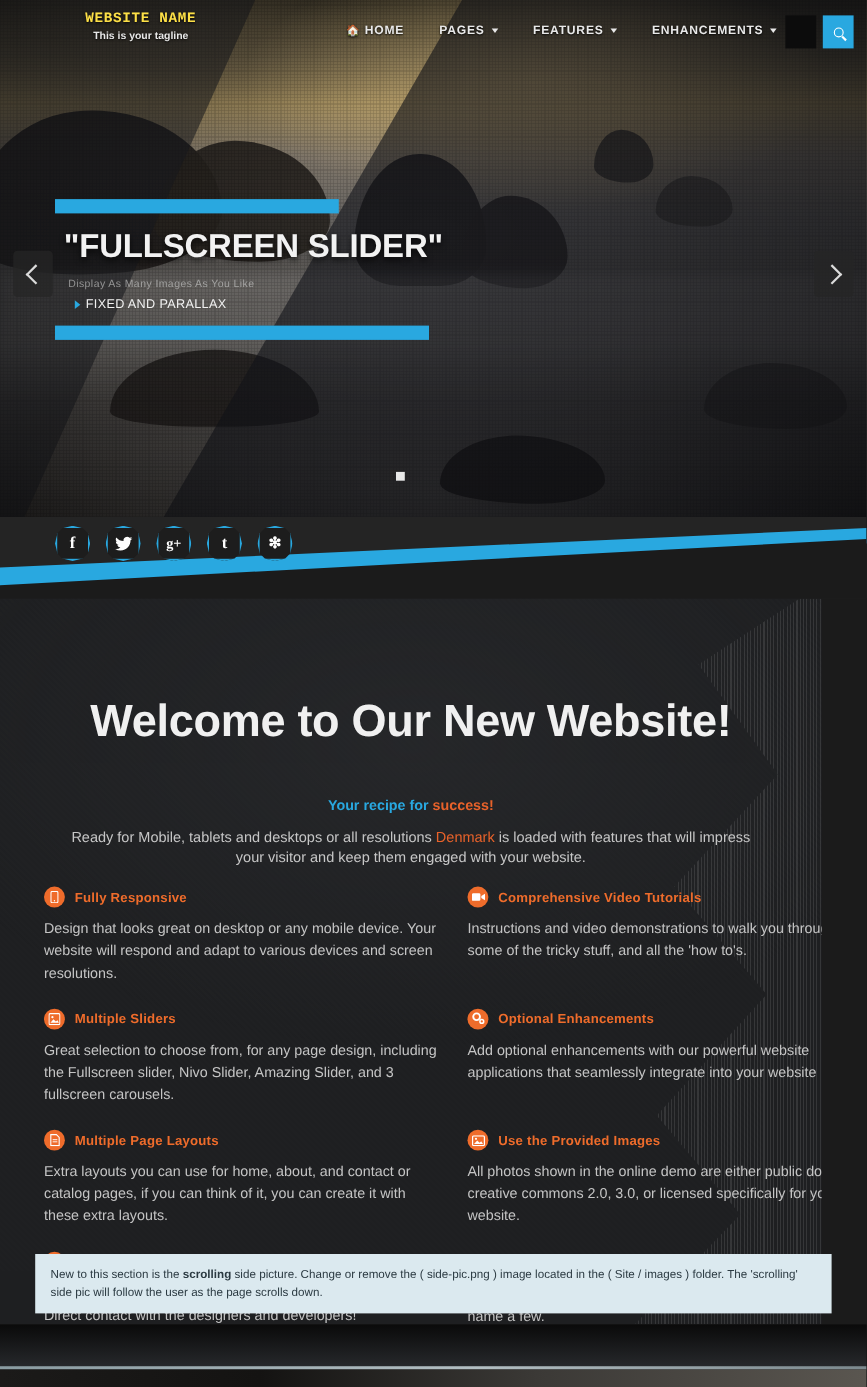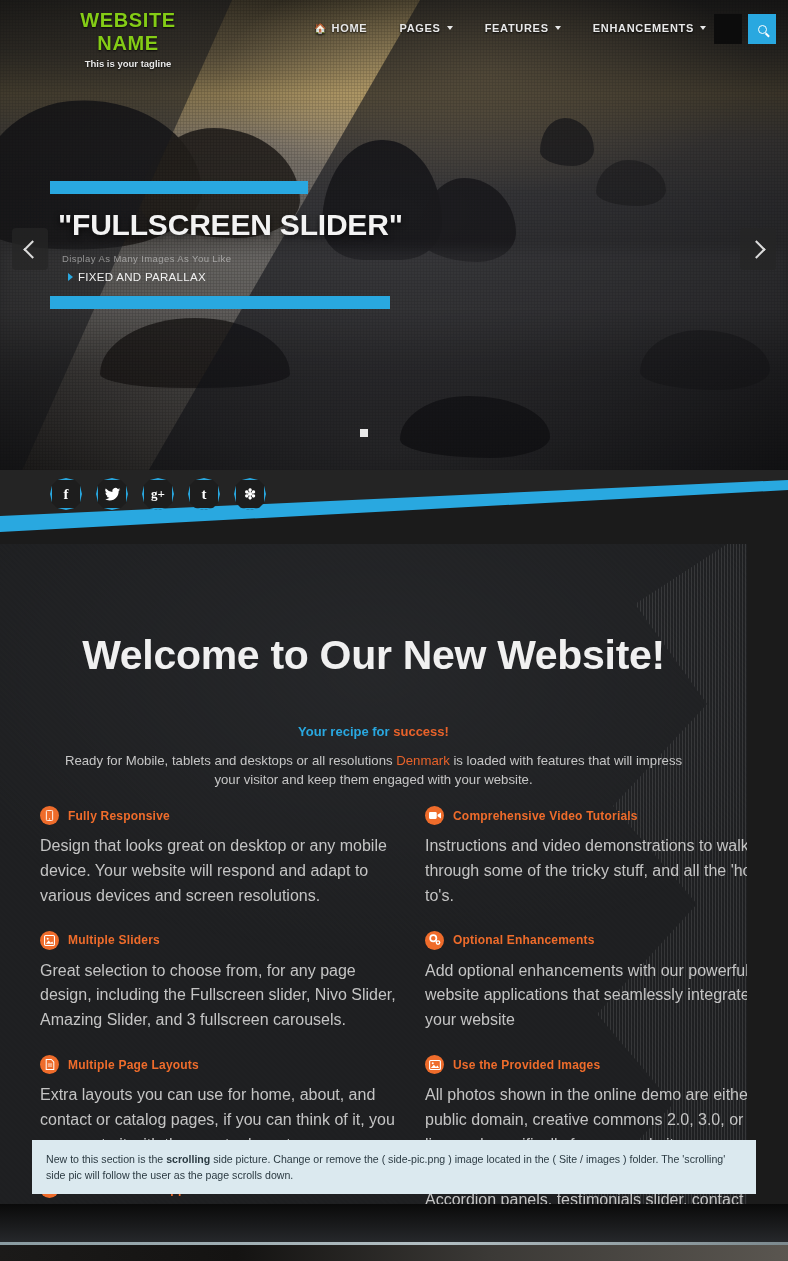--- a/index.html
+++ b/index.html
@@ -45,22 +45,22 @@
   .hero-grid { position:absolute; inset:0; opacity:.20;
     background-image:
       repeating-linear-gradient(0deg, rgba(0,0,0,.55) 0 1px, rgba(0,0,0,0) 1px 3px),
       repeating-linear-gradient(90deg, rgba(0,0,0,.55) 0 1px, rgba(0,0,0,0) 1px 3px); }
   .hero-vignette { position:absolute; inset:0;
     background:radial-gradient(ellipse 80% 70% at 50% 45%, rgba(0,0,0,0), rgba(0,0,0,.45)); }
 
   
   .header { position:absolute; left:0; top:0; width:788px; height:58px; z-index:40; }
   .logo-wrap { position:absolute; left:66px; top:9px; text-align:center; width:124px; }
-  .logo-name { color:#84cc16; font-size:20px; font-weight:700; letter-spacing:.6px;
-    font-family:Liberation Sans, sans-serif;
+  .logo-name { color:#fde047; font-size:13px; font-weight:700; letter-spacing:.6px;
+    font-family:Liberation Mono, monospace;
     text-shadow:0 1px 2px rgba(0,0,0,.8); }
   .logo-tag { color:#e8e8e8; font-size:9.5px; margin-top:3px; font-weight:700;
     text-shadow:0 1px 2px rgba(0,0,0,.8); }
 
   .nav { position:absolute; right:66px; top:22px; display:flex; align-items:center; gap:0; }
   .nav-item { color:#e9e9e9; font-size:11px; letter-spacing:.7px; font-weight:700;
     padding:0 16px; cursor:pointer; white-space:nowrap; display:flex; align-items:center; gap:4px;
     text-shadow:0 1px 2px rgba(0,0,0,.9); }
   .caret { display:inline-block; width:0; height:0; border-left:3.5px solid transparent;
     border-right:3.5px solid transparent; border-top:4px solid #e9e9e9; margin-left:2px; }
@@ -141,21 +141,21 @@
   .intro .hl { color:#e8622a; }
 
   .features { position:relative; z-index:3; padding:0 40px;
     display:grid; grid-template-columns:363px 363px; column-gap:22px; row-gap:22px; }
   .feat-head { display:flex; align-items:center; gap:9px; }
   .feat-ico { width:19px; height:19px; border-radius:50%; background:#ef6c2b; flex:0 0 19px;
     display:flex; align-items:center; justify-content:center; color:#fff; font-size:10px; }
   .feat-ico svg { display:block; }
   .feat-title { color:#ef6c2b; font-size:12px; font-weight:700;
     font-family:"Liberation Sans Narrow","Liberation Sans",sans-serif; letter-spacing:.2px; }
-  .feat-body { color:#c4c4c4; font-size:16px; line-height:1.55; margin-top:9px; }
+  .feat-body { color:#c4c4c4; font-size:13px; line-height:1.55; margin-top:9px; }
 
   
   .notice { position:absolute; left:32px; top:1140px; width:724px; height:54px;
     background:#dbe9ef; padding:11px 14px; color:#2b3a42; font-size:10.6px; line-height:1.55;
     z-index:6; }
   .notice b { font-weight:700; }
 
   
   .footer-img { position:absolute; left:0; top:1204px; width:788px; height:57px;
     overflow:hidden; background:#111; }

